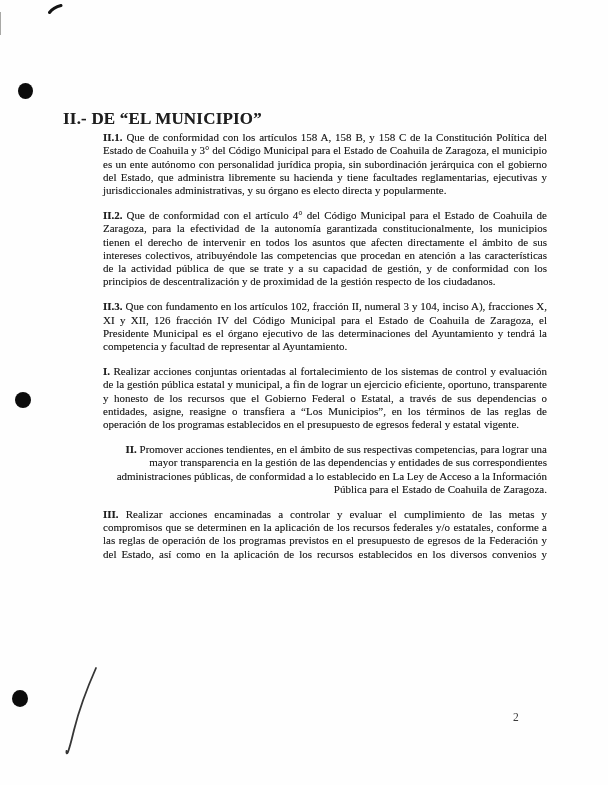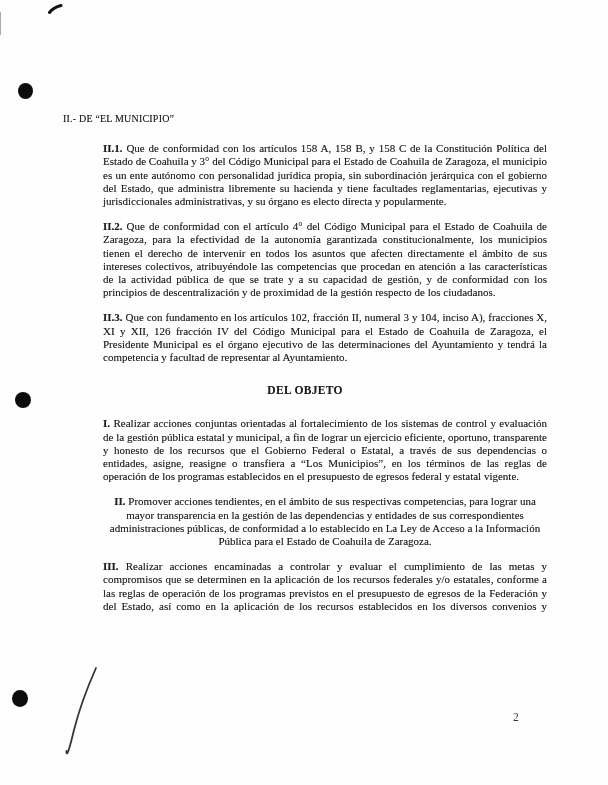--- a/index.html
+++ b/index.html
@@ -20,40 +20,40 @@
     left: 63px;
     top: 112px;
     width: 484px;
     font-size: 11px;
     line-height: 13.2px;
     color: #1e1e1e;
     text-shadow: 0 0 0.4px rgba(20,20,20,0.45);
   }
 
   .section-heading {
-    font-weight: normal;
-    font-size: 10px;
-    margin-bottom: 17px;
+    font-weight: bold;
+    font-size: 17px;
+    margin-bottom: 6px;
     letter-spacing: 0.2px;
   }
 
   .center-heading {
     font-weight: bold;
     font-size: 11.5px;
     text-align: center;
     margin: 20px 0 20px 0;
     letter-spacing: 0.3px;
   }
 
   .para {
     text-align: justify;
     margin-bottom: 12px;
     margin-left: 40px;
   }
-  .para.ragged { text-align: center; }
+  .para.ragged { text-align: right; }
   .para.justify-last { text-align-last: justify; }
   .para strong { font-weight: bold; }
 
   .page-number {
     position: absolute;
     left: 513px;
     top: 711px;
     font-size: 11.5px;
     color: #3a3a3a;
   }
@@ -120,21 +120,20 @@
       <strong>II.2.</strong>
       <span>Que de conformidad con el artículo 4° del Código Municipal para el Estado de Coahuila de Zaragoza, para la efectividad de la autonomía garantizada constitucionalmente, los municipios tienen el derecho de intervenir en todos los asuntos que afecten directamente el ámbito de sus intereses colectivos, atribuyéndole las competencias que procedan en atención a las características de la actividad pública de que se trate y a su capacidad de gestión, y de conformidad con los principios de descentralización y de proximidad de la gestión respecto de los ciudadanos.</span>
     </p>
 
     <p class="para">
       <strong>II.3.</strong>
       <span>Que con fundamento en los artículos 102, fracción II, numeral 3 y 104, inciso A), fracciones X, XI y XII, 126 fracción IV del Código Municipal para el Estado de Coahuila de Zaragoza, el Presidente Municipal es el órgano ejecutivo de las determinaciones del Ayuntamiento y tendrá la competencia y facultad de representar al Ayuntamiento.</span>
     </p>
 
 
-    <div class="center-heading">DEL OBJETO</div>
 
 
     <p class="para">
       <strong>I.</strong>
       <span>Realizar acciones conjuntas orientadas al fortalecimiento de los sistemas de control y evaluación de la gestión pública estatal y municipal, a fin de lograr un ejercicio eficiente, oportuno, transparente y honesto de los recursos que el Gobierno Federal o Estatal, a través de sus dependencias o entidades, asigne, reasigne o transfiera a “Los Municipios”, en los términos de las reglas de operación de los programas establecidos en el presupuesto de egresos federal y estatal vigente.</span>
     </p>
 
     <p class="para ragged">
       <strong>II.</strong>
       <span>Promover acciones tendientes, en el ámbito de sus respectivas competencias, para lograr una mayor transparencia en la gestión de las dependencias y entidades de sus correspondientes administraciones públicas, de conformidad a lo establecido en La Ley de Acceso a la Información Pública para el Estado de Coahuila de Zaragoza.</span>

